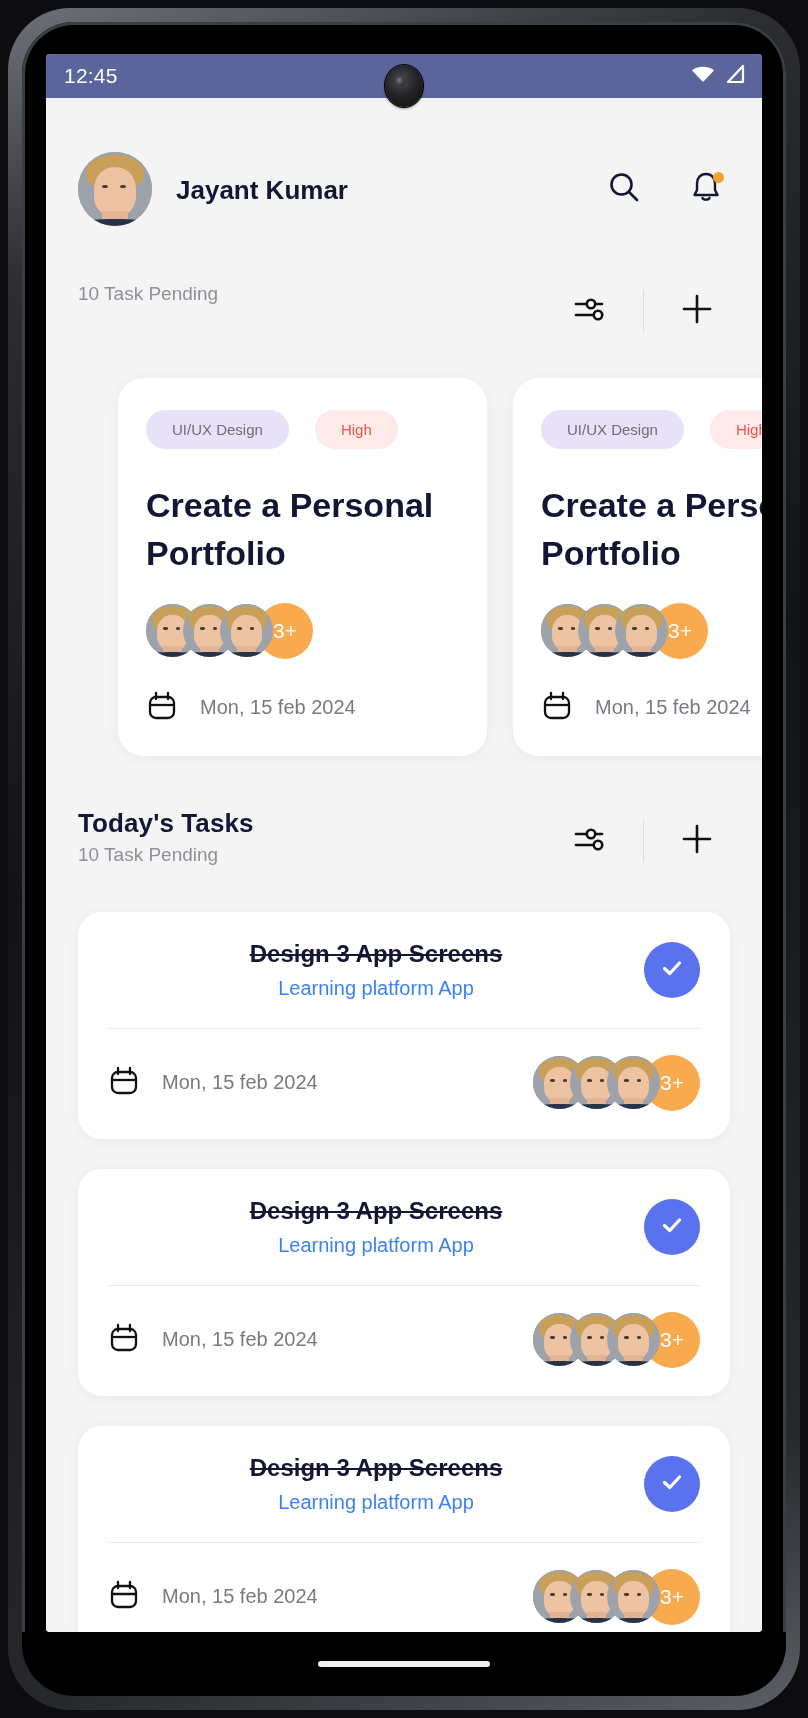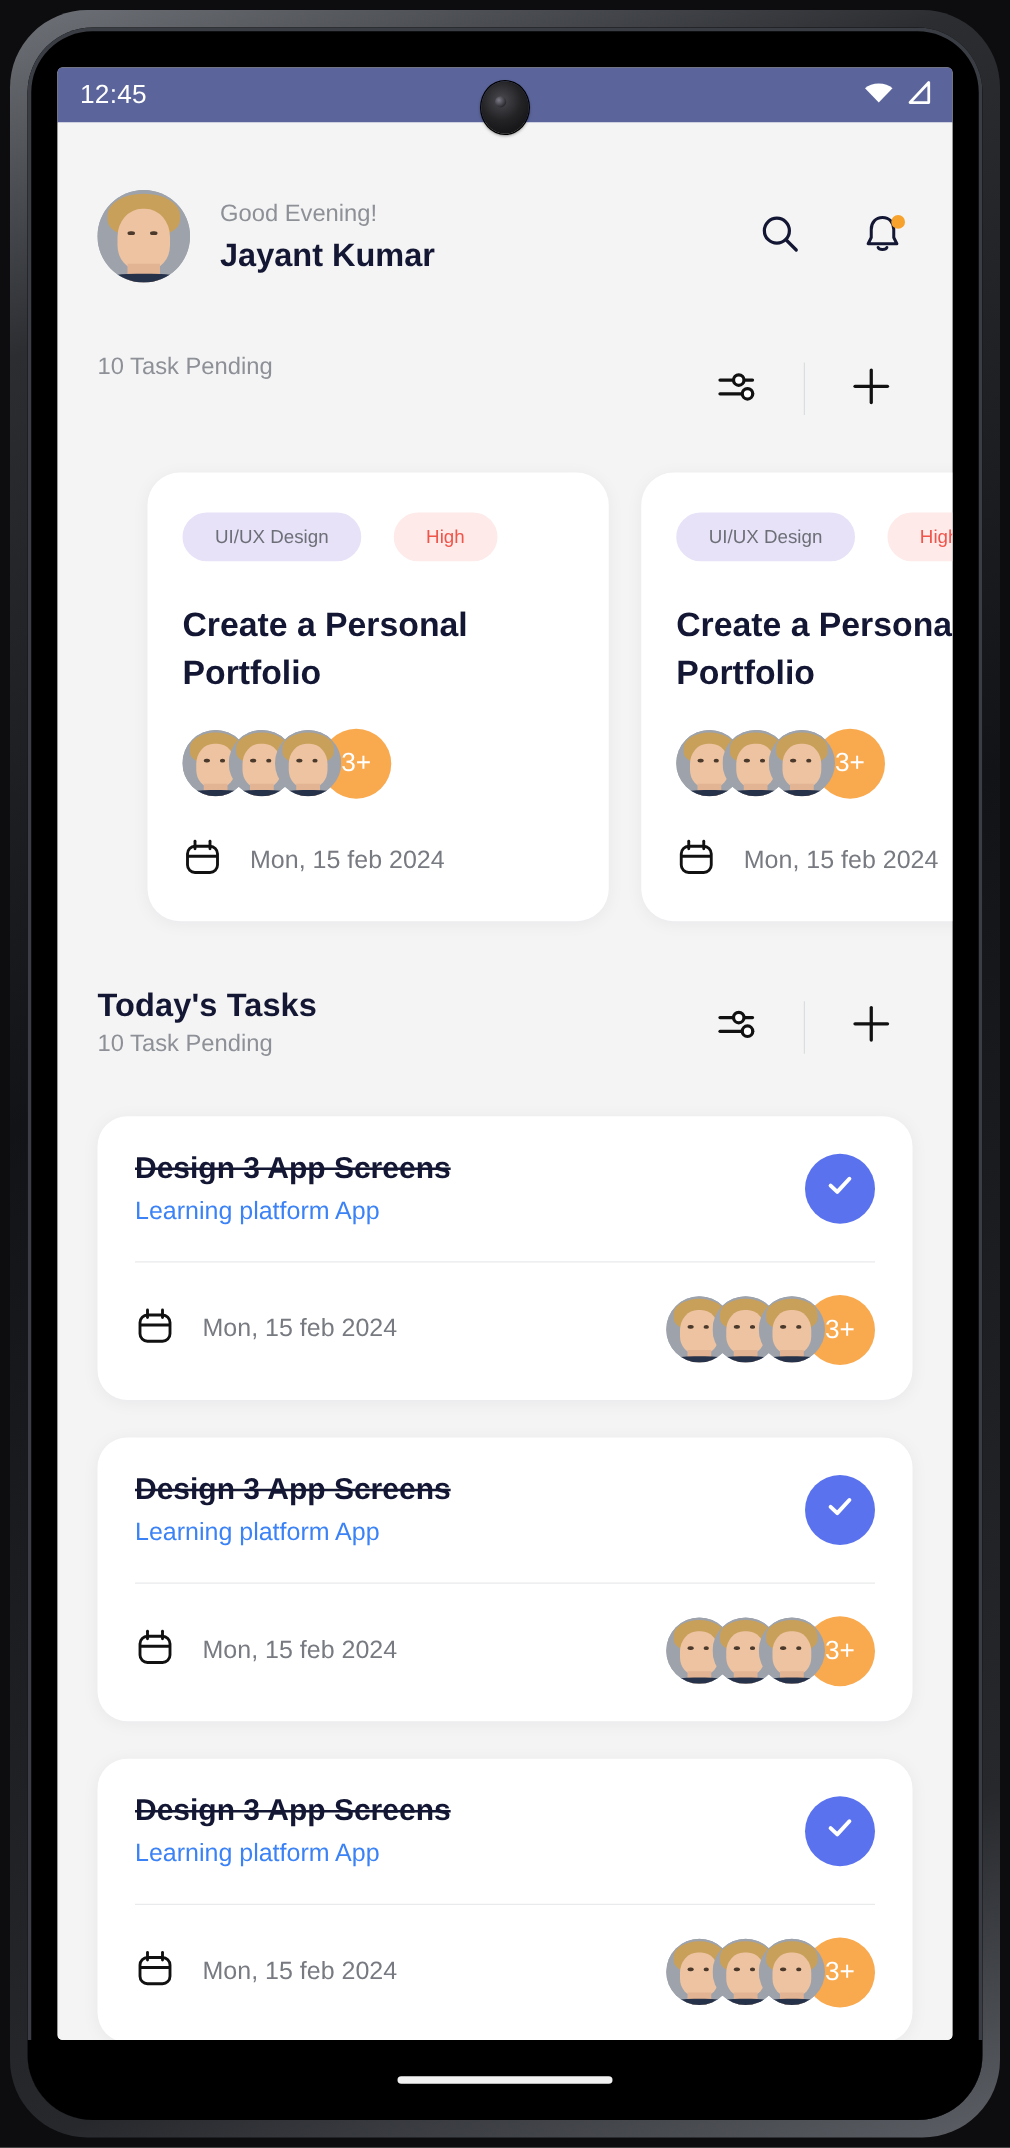--- a/index.html
+++ b/index.html
@@ -118,21 +118,21 @@
     box-shadow: 0 2px 14px rgba(22,24,40,.05);
   }
   .tag-row { display: flex; gap: 26px; }
   .tag {
     font-size: 15px; border-radius: 999px;
     padding: 11px 26px; white-space: nowrap;
   }
   .tag-cat { background: #e7e2f8; color: #6c6f77; }
   .tag-pri { background: #fdeae9; color: #f0554b; }
   .card-title {
-    font-size: 27px; font-weight: bold; color: #141733;
+    font-size: 34px; font-weight: bold; color: #141733;
     line-height: 1.42; margin-top: 32px;
   }
   .avatar-stack { display: flex; align-items: center; margin-top: 26px; height: 54px; }
   .av {
     width: 53px; height: 53px; border-radius: 50%;
     overflow: hidden; background: #9aa0a8;
     margin-left: -16px; flex: 0 0 auto;
   }
   .av:first-child { margin-left: 0; }
   .av-more {
@@ -145,21 +145,21 @@
   .date-text { font-size: 20px; color: #777a80; white-space: nowrap; }
 
   
   .task-list { padding: 0 32px; margin-top: 46px; display: flex; flex-direction: column; gap: 30px; }
   .task-card {
     background: #ffffff; border-radius: 24px;
     padding: 28px 30px 0 30px;
     box-shadow: 0 2px 14px rgba(22,24,40,.05);
   }
   .task-top { display: flex; align-items: flex-start; }
-  .task-texts { flex: 1 1 auto; }
+  .task-texts { flex: 1 1 auto; text-align: center; }
   .task-title {
     font-size: 24px; font-weight: bold; color: #141733;
     text-decoration: line-through; text-decoration-thickness: 2px;
   }
   .task-sub { font-size: 20px; color: #3b82f6; margin-top: 9px; }
   .check-btn {
     width: 56px; height: 56px; border-radius: 50%;
     background: #5a72ee; display: flex;
     align-items: center; justify-content: center;
     flex: 0 0 auto; margin-top: 2px;
@@ -224,21 +224,20 @@
             <div class="face">
               <div class="hair"></div>
                 <div class="skin"></div>
               <div class="eyeL"></div>
                 <div class="eyeR"></div>
               <div class="neck"></div>
                 <div class="shirt"></div>
             </div>
           </div>
           <div class="greet-block">
-            <div class="greet-sub">Good Evening!</div>
             <div class="greet-name">Jayant Kumar</div>
           </div>
           <div class="header-actions">
             <div class="icon-btn">
               <span>
                 <svg width="34" height="34" viewBox="0 0 34 34">
                     <circle cx="14.5" cy="14.5" r="10" fill="none" stroke="#141733" stroke-width="2.6"></circle>
                     <line x1="22" y1="22" x2="30" y2="30" stroke="#141733" stroke-width="2.6" stroke-linecap="round"></line>
                   </svg>
               </span>

